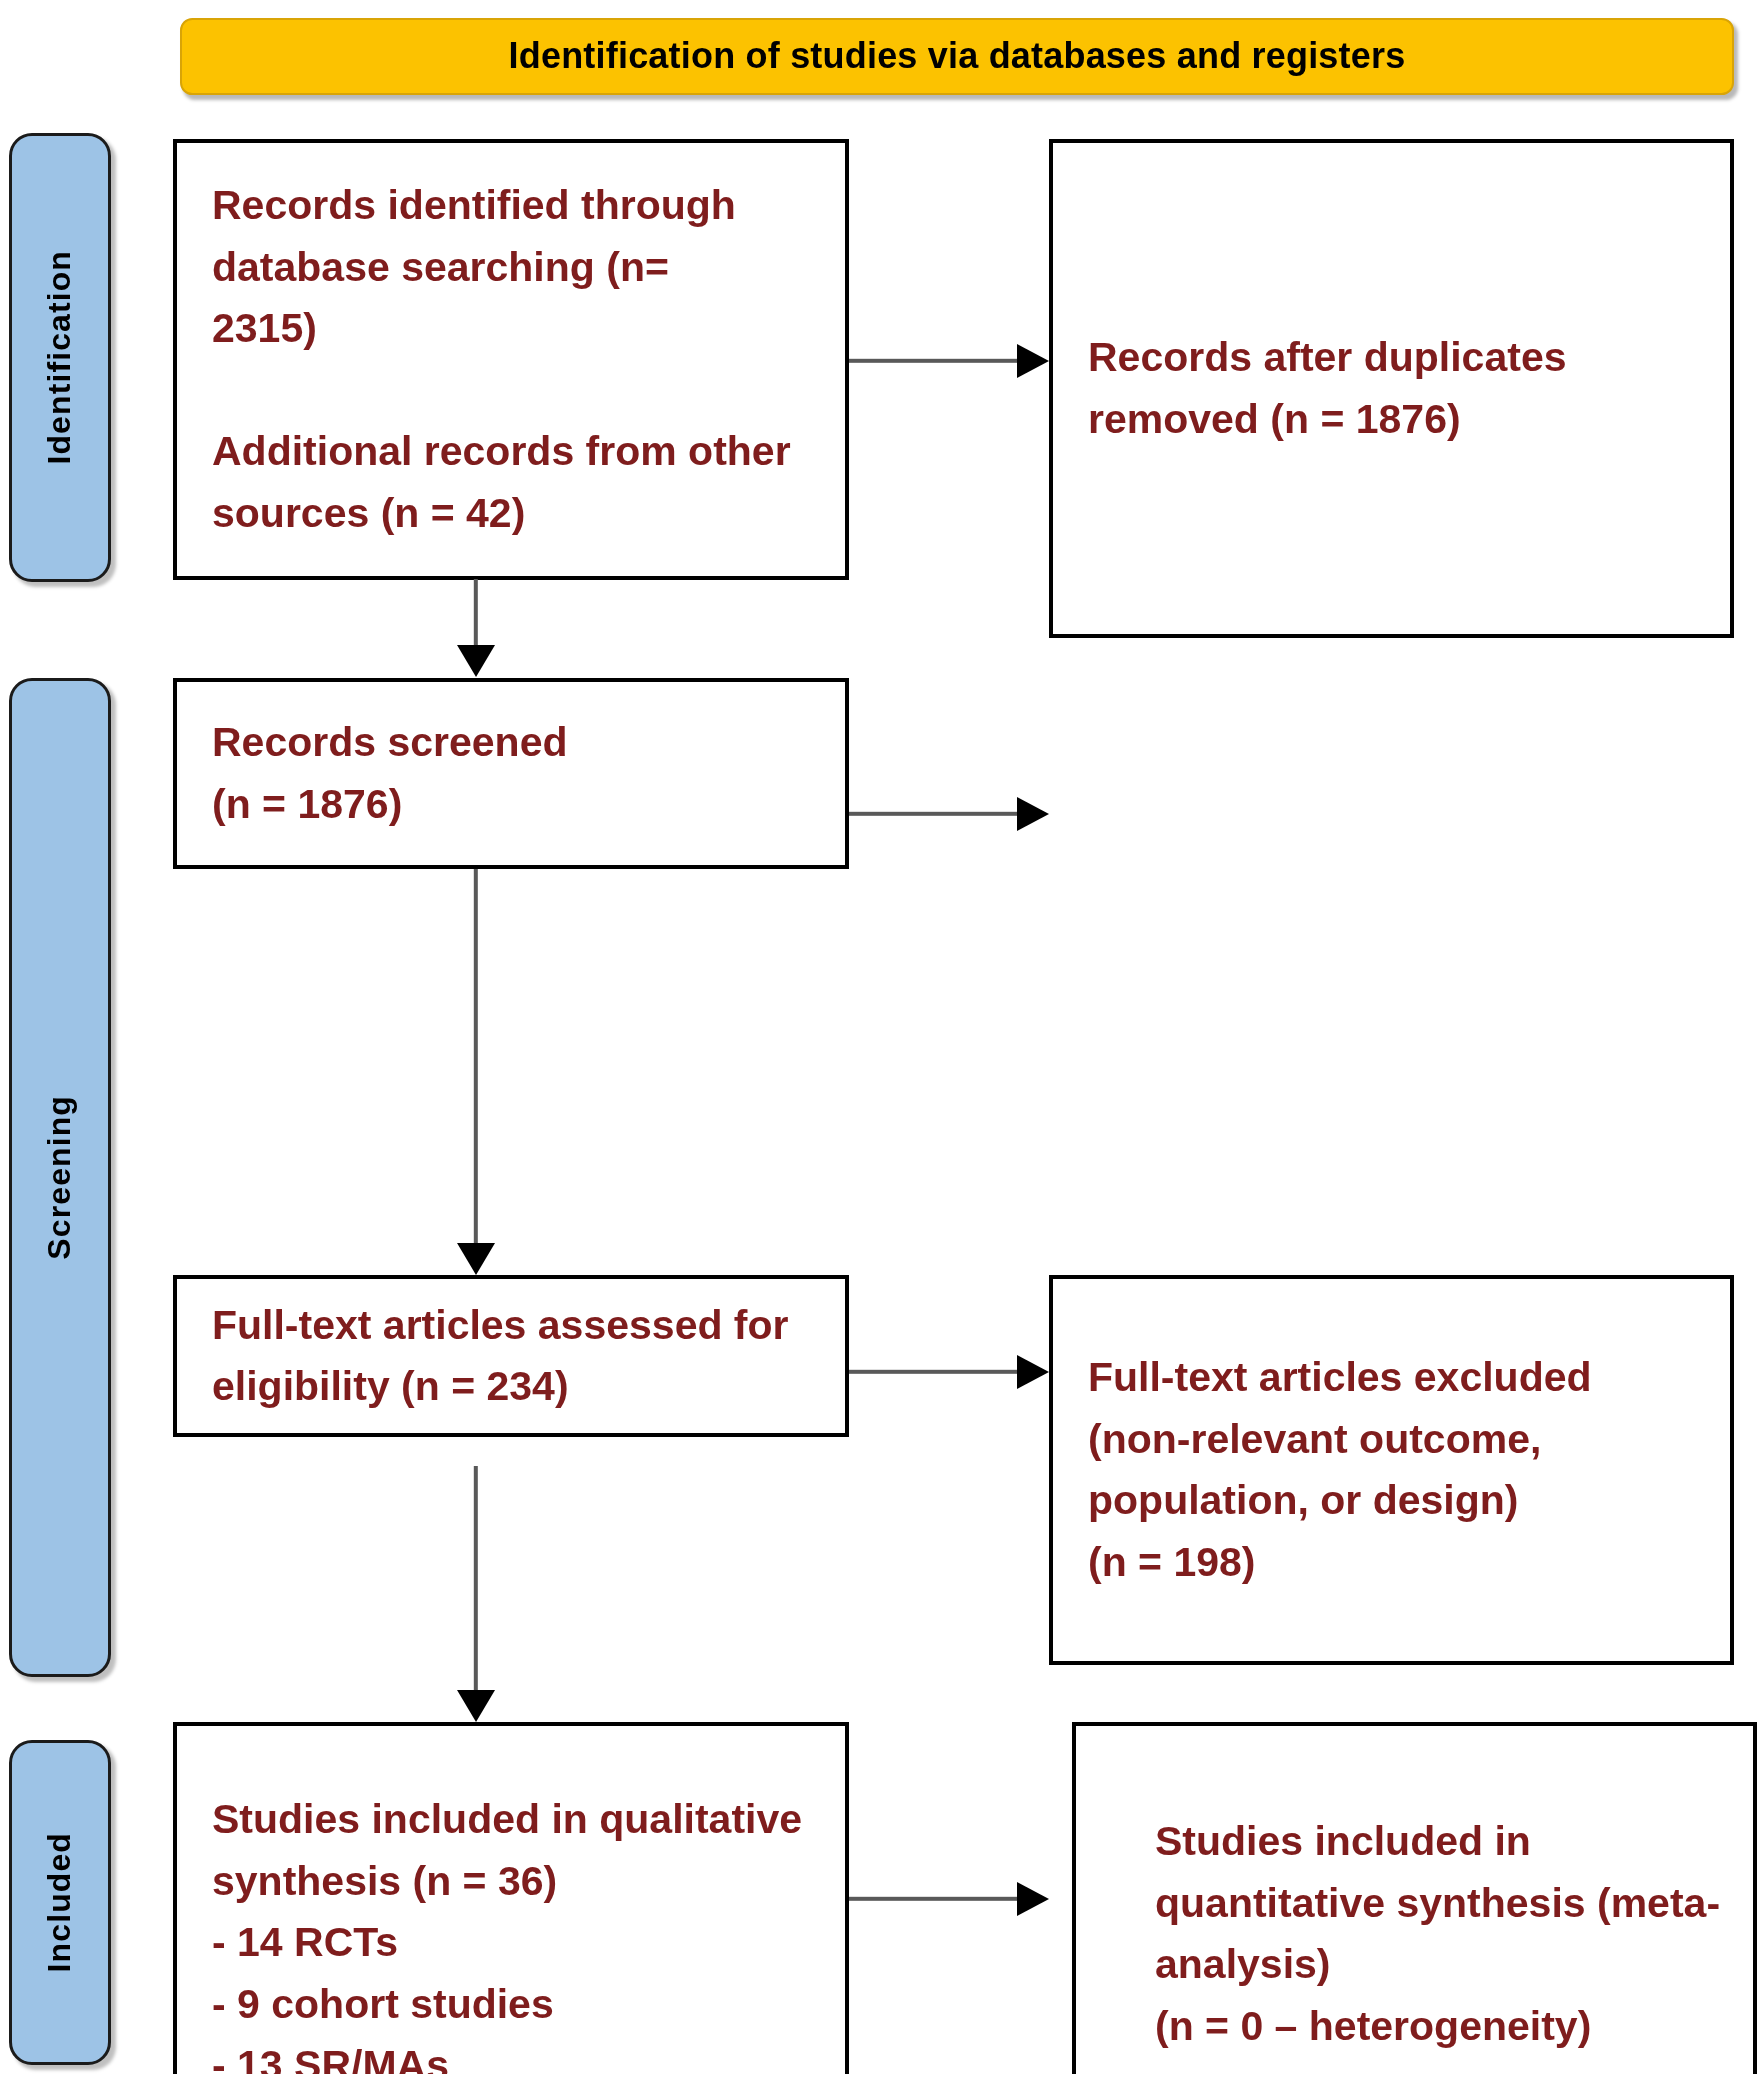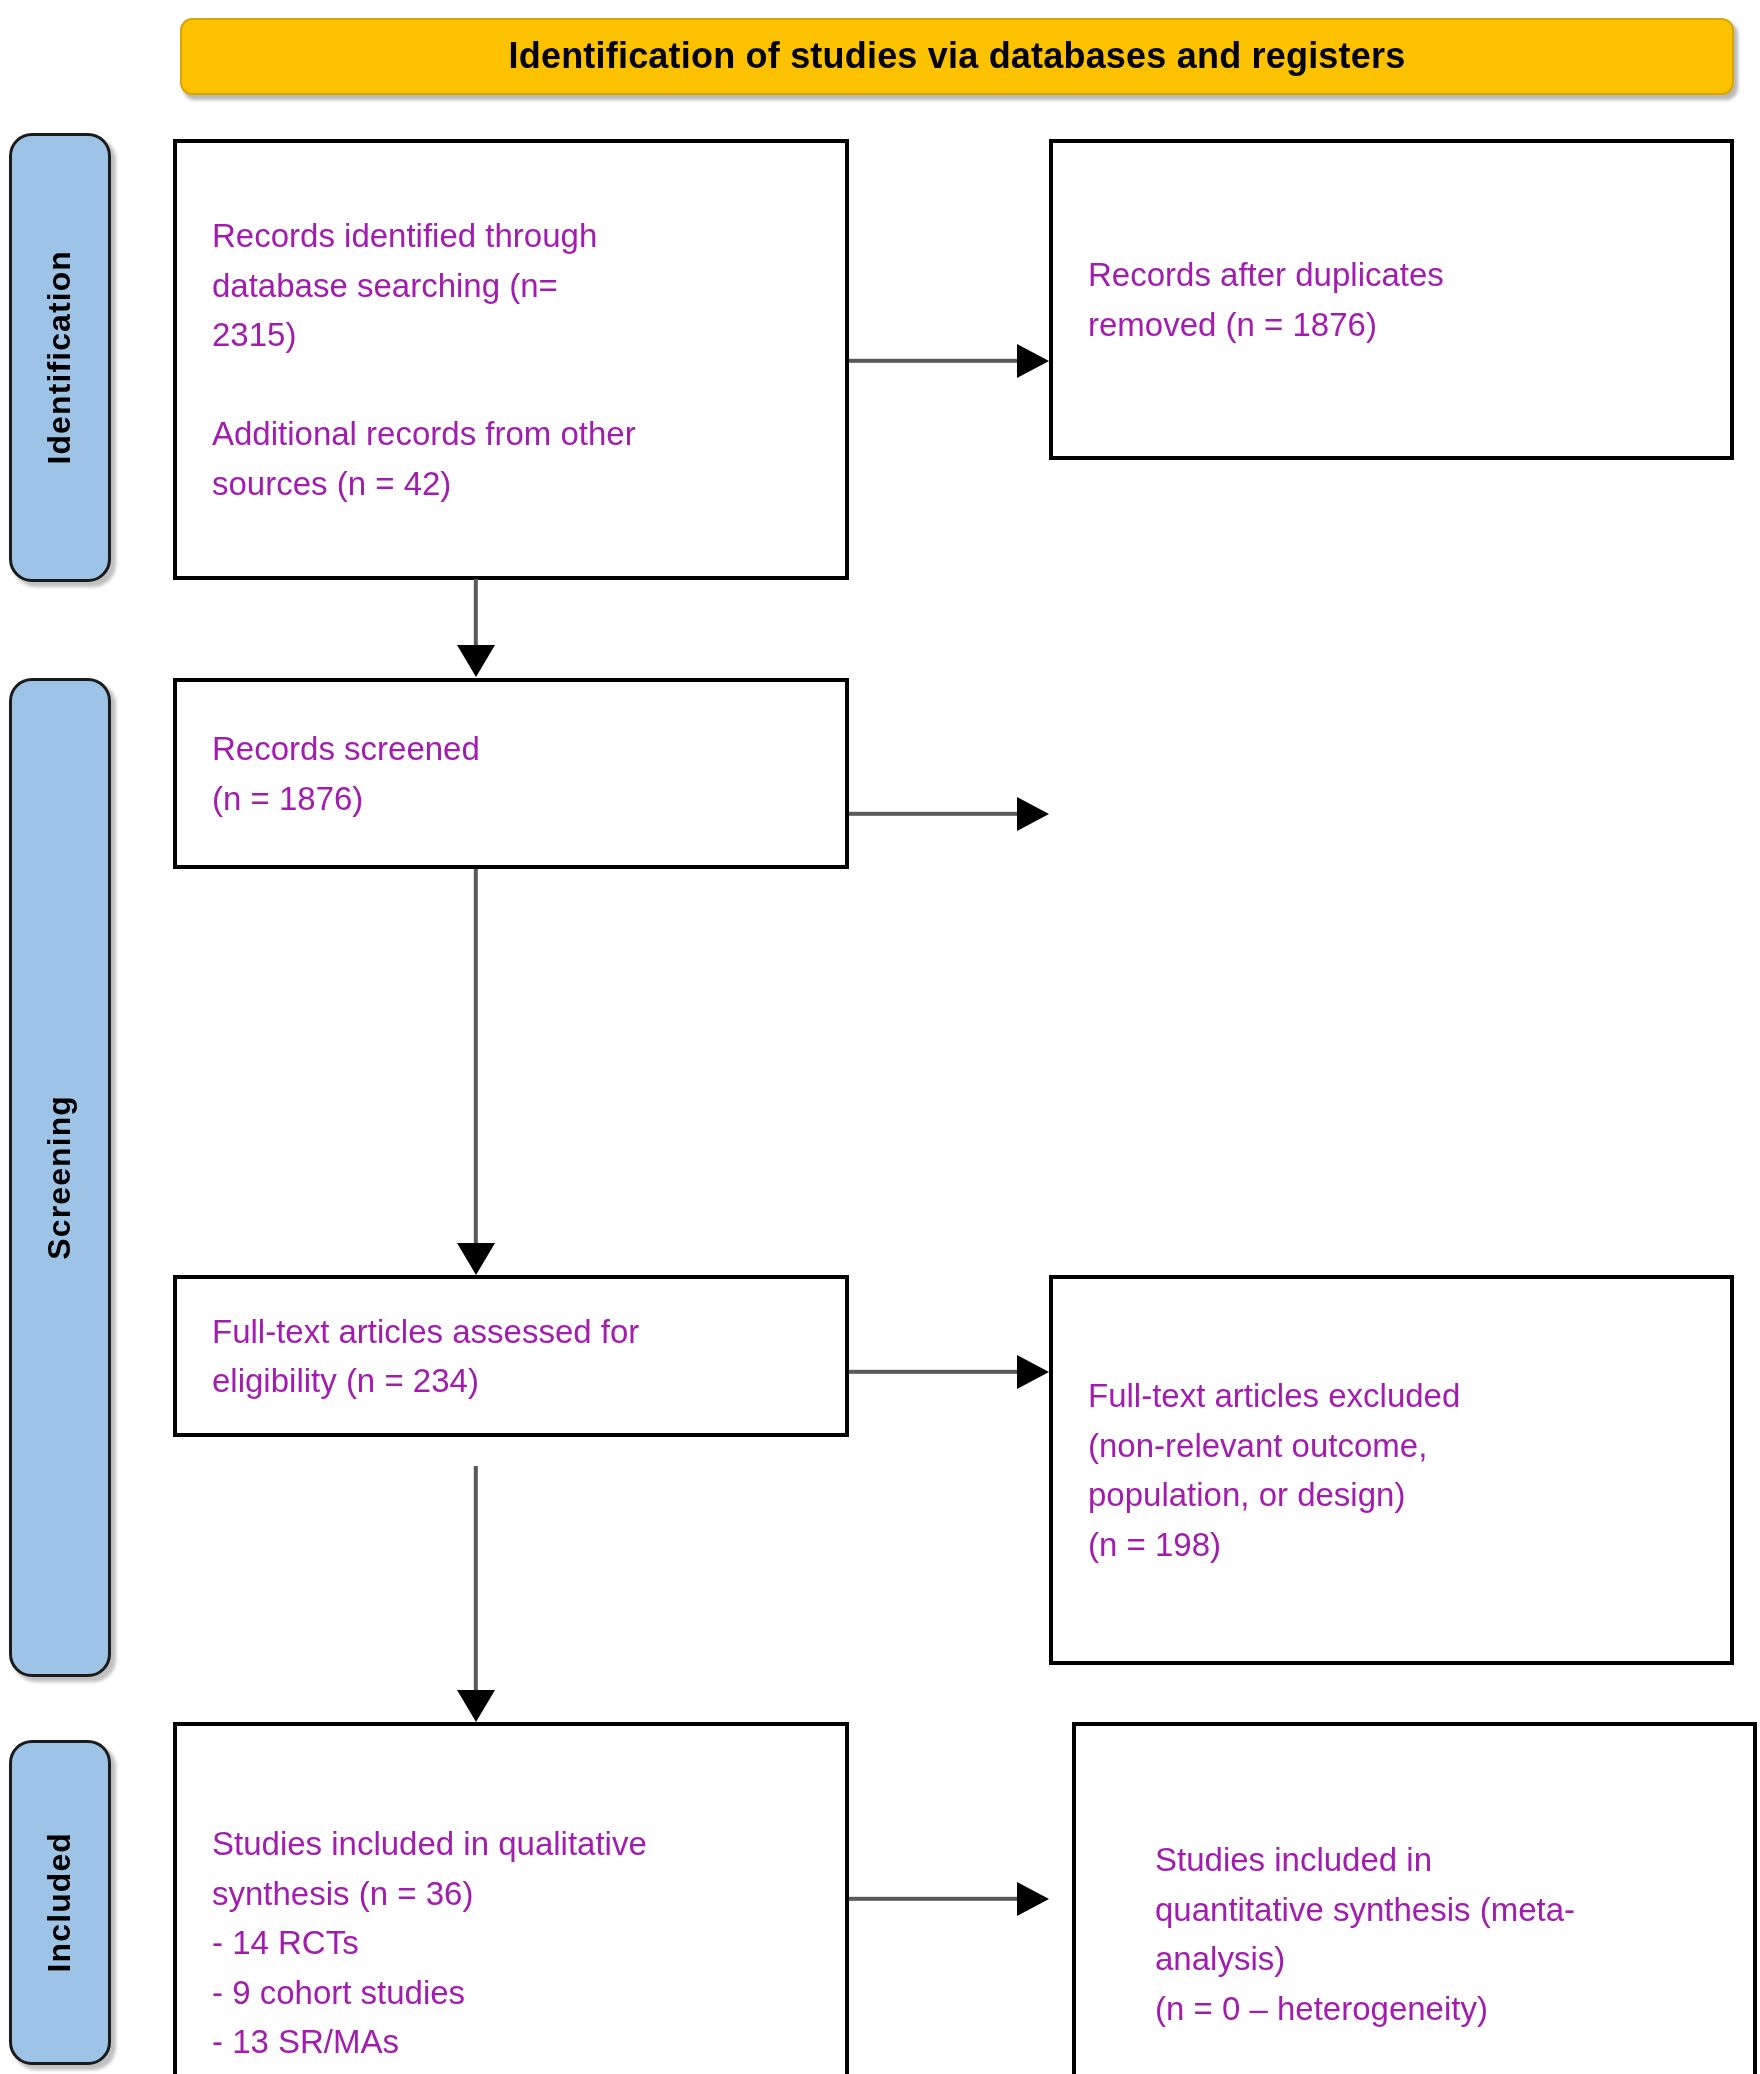--- a/index.html
+++ b/index.html
@@ -74,28 +74,29 @@
   .fbox {
     position: absolute;
     background: #ffffff;
     border: 4.4px solid #000000;
     box-sizing: border-box;
     display: flex;
     align-items: center;
   }
   .fbox-text {
     padding: 0 23px 0 35px;
-    font-size: 33px;
+    font-size: 41px;
     line-height: 1.50;
-    color: #a21caf;
+    color: #7f1d1d;
     white-space: pre-line;
+    font-weight: bold;
   }
 
   #box-identified      { left: 173px;  top: 139px;  width: 676px;  height: 441px; }
-  #box-duplicates      { left: 1049px; top: 139px;  width: 685px;  height: 321px; }
+  #box-duplicates      { left: 1049px; top: 139px;  width: 685px;  height: 499px; }
   #box-screened        { left: 173px;  top: 678px;  width: 676px;  height: 191px; }
   #box-records-excl    { left: 1049px; top: 678px;  width: 685px;  height: 274px; }
   #box-fulltext        { left: 173px;  top: 1275px; width: 676px;  height: 162px; }
   #box-fulltext-excl   { left: 1049px; top: 1275px; width: 685px;  height: 390px; }
   #box-qualitative     { left: 173px;  top: 1722px; width: 676px;  height: 442px; }
   #box-quantitative    { left: 1072px; top: 1722px; width: 685px;  height: 424px; padding-left: 44px; }
 
   
   .arrow { position: absolute; }
 

